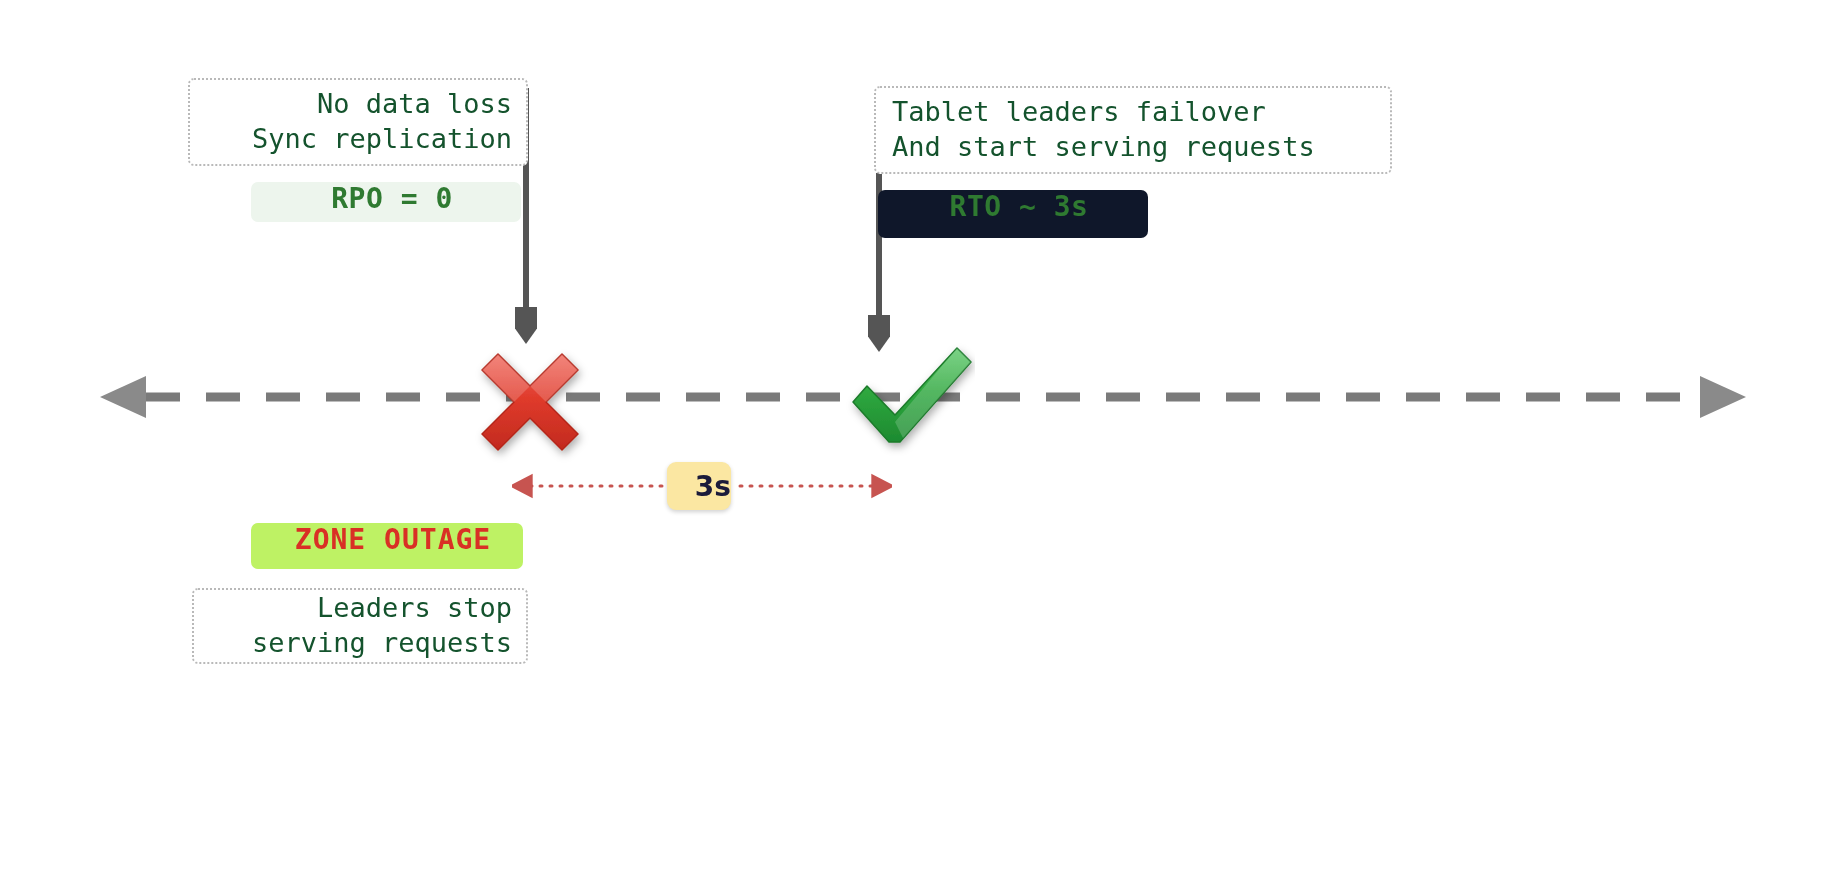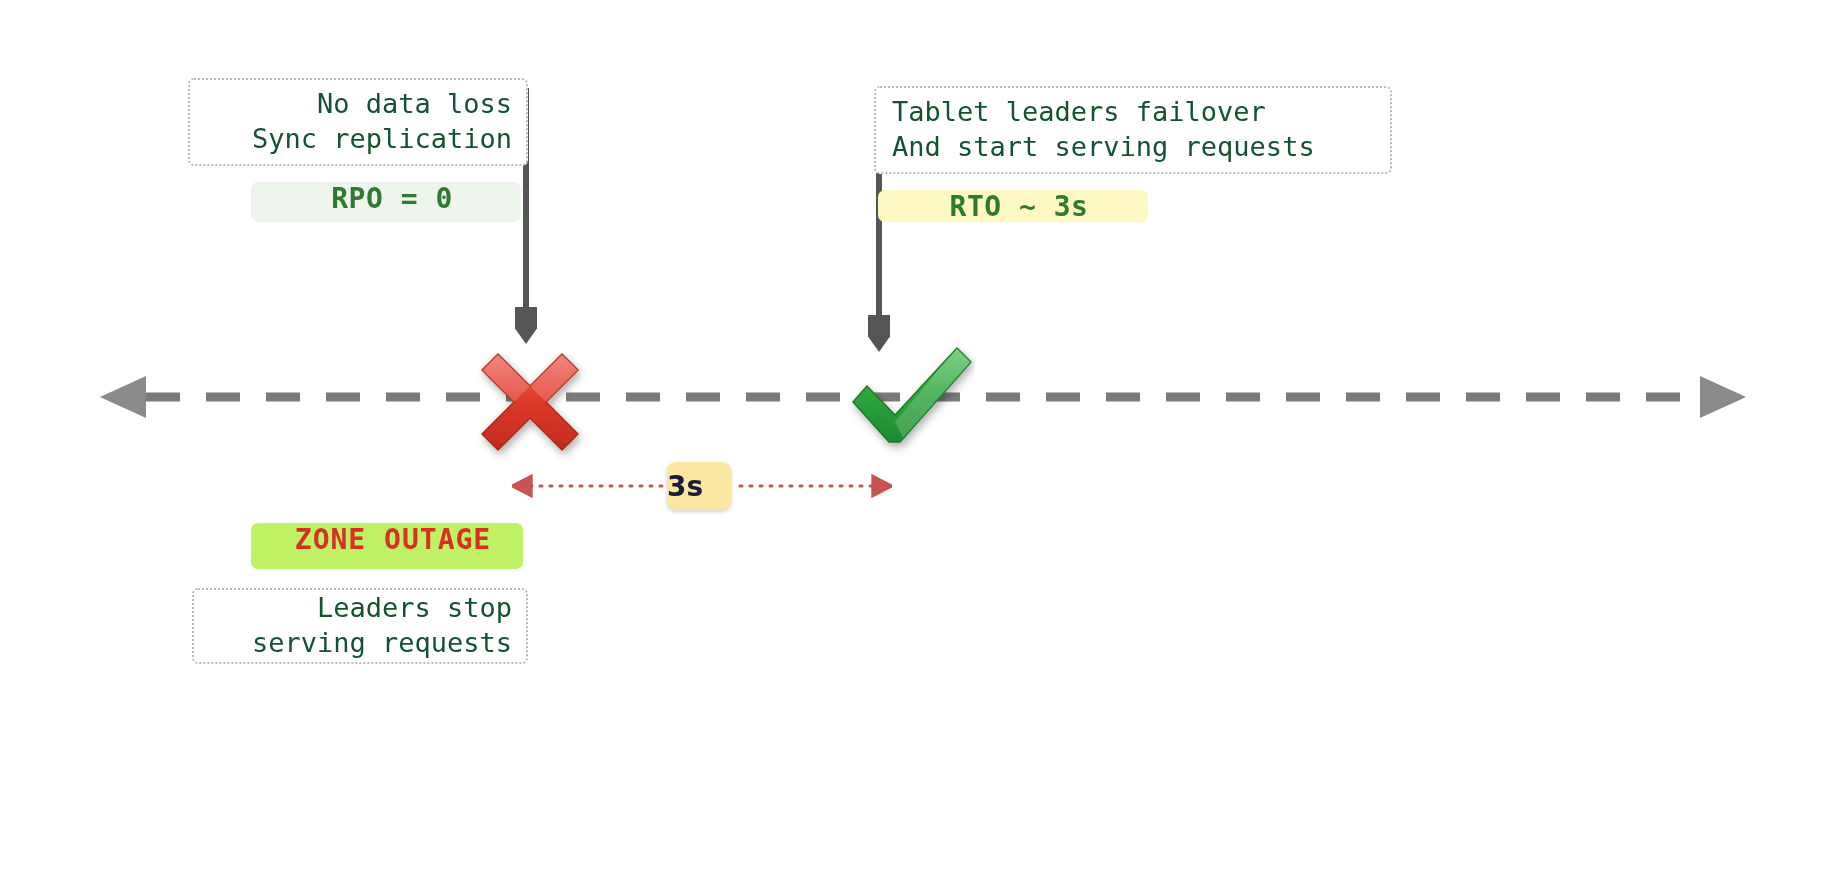--- a/index.html
+++ b/index.html
@@ -52,22 +52,22 @@
     border-radius: 7px;
     box-sizing: border-box;
     white-space: pre;
     padding-left: 12px;
   }
   #badge-rpo {
     left: 251px; top: 182px; width: 270px; height: 40px;
     background: #edf5ed; color: #2f7a31; letter-spacing: 0.5px;
   }
   #badge-rto {
-    left: 878px; top: 190px; width: 270px; height: 32px;
-    background: #fef9c3; color: #2f7a31; letter-spacing: 0.5px;
+    left: 878px; top: 190px; width: 270px; height: 48px;
+    background: #0f172a; color: #2f7a31; letter-spacing: 0.5px;
   }
   #badge-zone-outage {
     left: 251px; top: 523px; width: 272px; height: 46px;
     background: #bef264; color: #d93025; letter-spacing: 1px;
   }
 
   
   .vconnector { position: absolute; }
   #connector-left  { left: 515px; top: 88px;  }
   #connector-right { left: 868px; top: 96px;  }
@@ -83,21 +83,21 @@
   
   #measure-3s { position: absolute; left: 512px; top: 455px; width: 380px; height: 62px; }
   #badge-3s {
     position: absolute;
     left: 667px; top: 462px;
     width: 64px; height: 48px;
     background: #fbe7a2;
     border-radius: 9px;
     display: flex;
     align-items: center;
-    justify-content: flex-start;
+    justify-content: flex-end;
     font-family: "DejaVu Sans", sans-serif;
     font-weight: bold;
     font-size: 28px;
     color: #1b1b3a;
     box-shadow: 0 2px 4px rgba(0,0,0,0.18);
     box-sizing: border-box;
   }
 </style>
 </head>
 <body>

